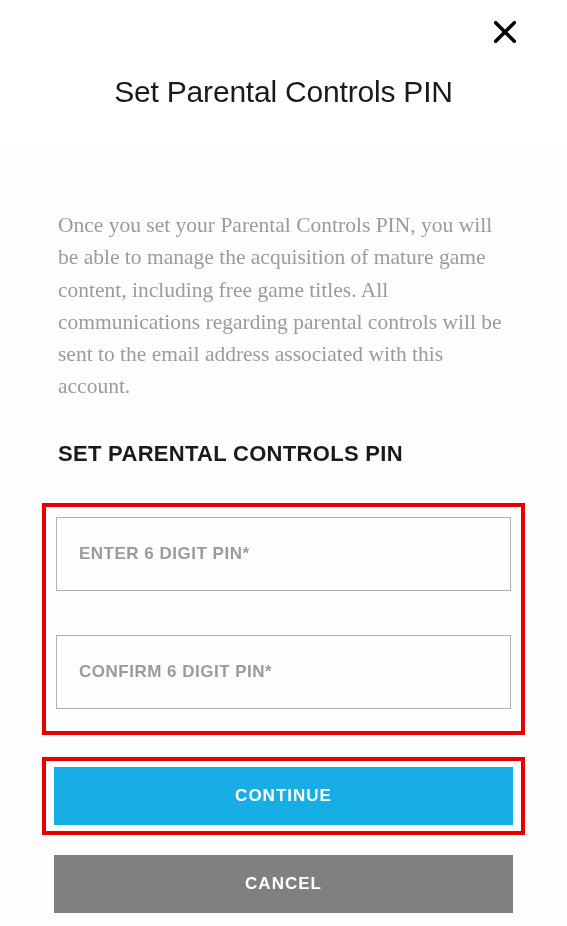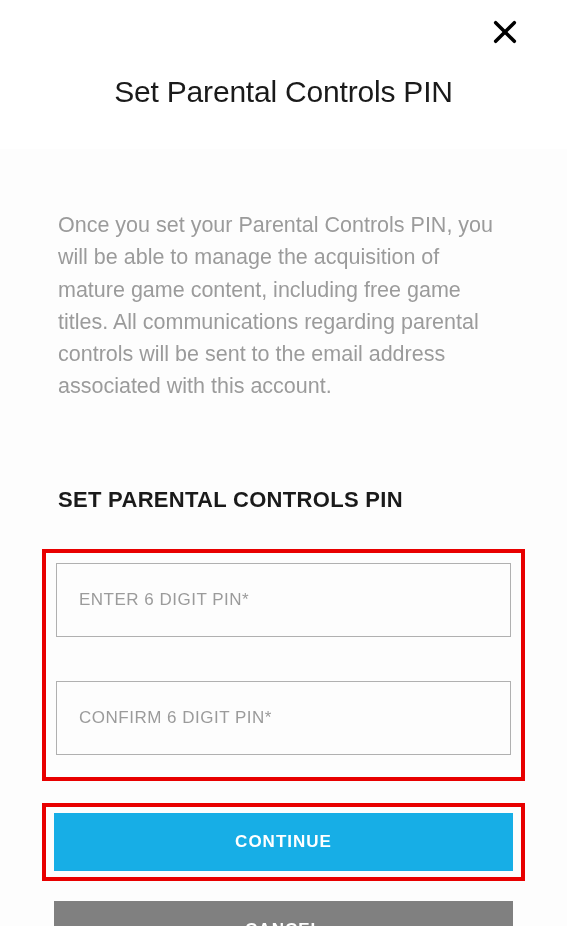--- a/index.html
+++ b/index.html
@@ -37,21 +37,22 @@
       letter-spacing: -0.2px;
     }
     .content {
       padding: 60px 58px 0 58px;
       background: #fdfdfd;
     }
     .description {
       font-size: 21.5px;
       line-height: 1.5;
       color: #9b9b9b;
-      margin-bottom: 84px;
+      margin-bottom: 38px;
+      font-family: Liberation Serif, serif;
     }
     .section-label {
       font-size: 22px;
       font-weight: 700;
       color: #1a1a1a;
       letter-spacing: 0.3px;
       margin-bottom: 36px;
     }
     .highlight-box-inputs {
       border: 4px solid #e80000;
@@ -62,21 +63,21 @@
     }
     .pin-input {
       width: 100%;
       height: 74px;
       border: 1.5px solid #b0b0b0;
       background: #fdfdfd;
       padding: 0 22px;
       font-size: 17px;
       letter-spacing: 0.5px;
       color: #c2410c;
-      font-weight: 400;
+      font-weight: 700;
     }
     .pin-input::placeholder {
       color: #9b9b9b;
     }
     .pin-input + .pin-input {
       margin-top: 44px;
     }
     .highlight-box-continue {
       border: 4px solid #e80000;
       padding: 6px 8px;

